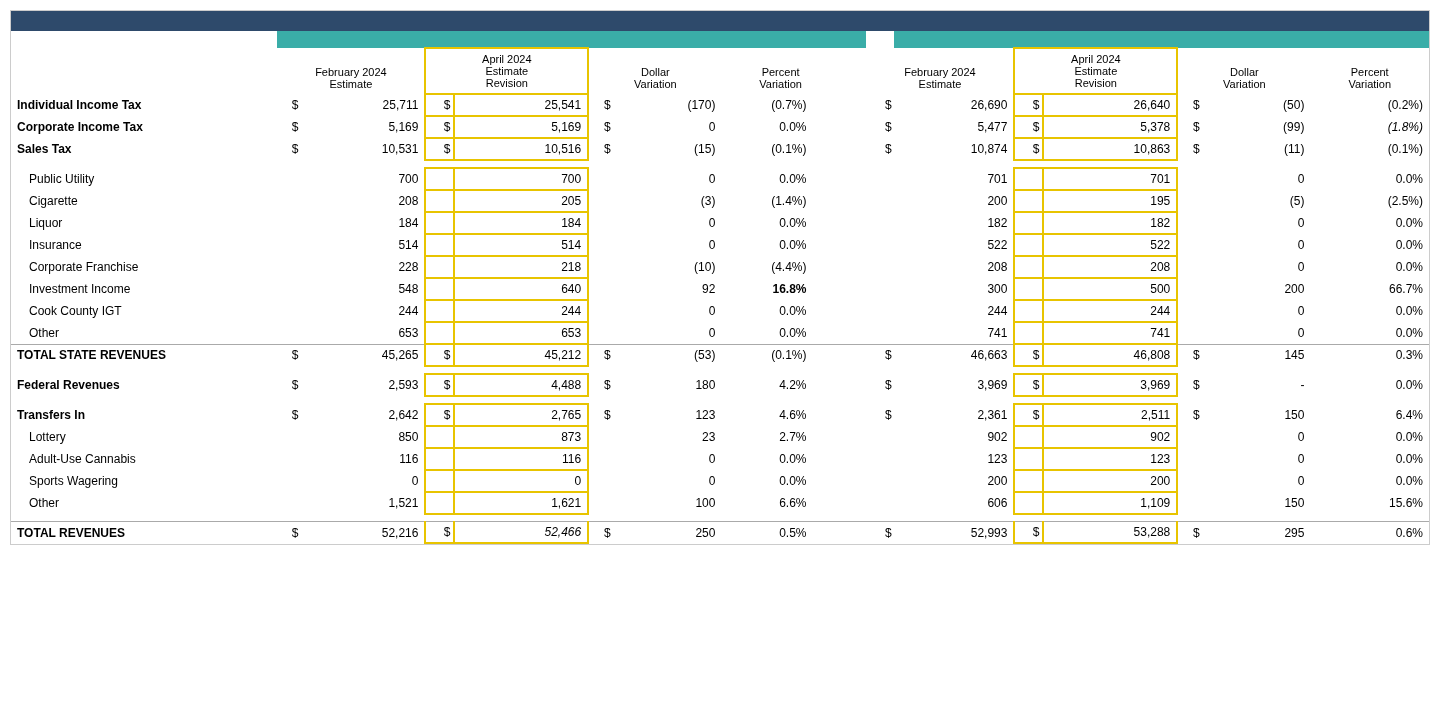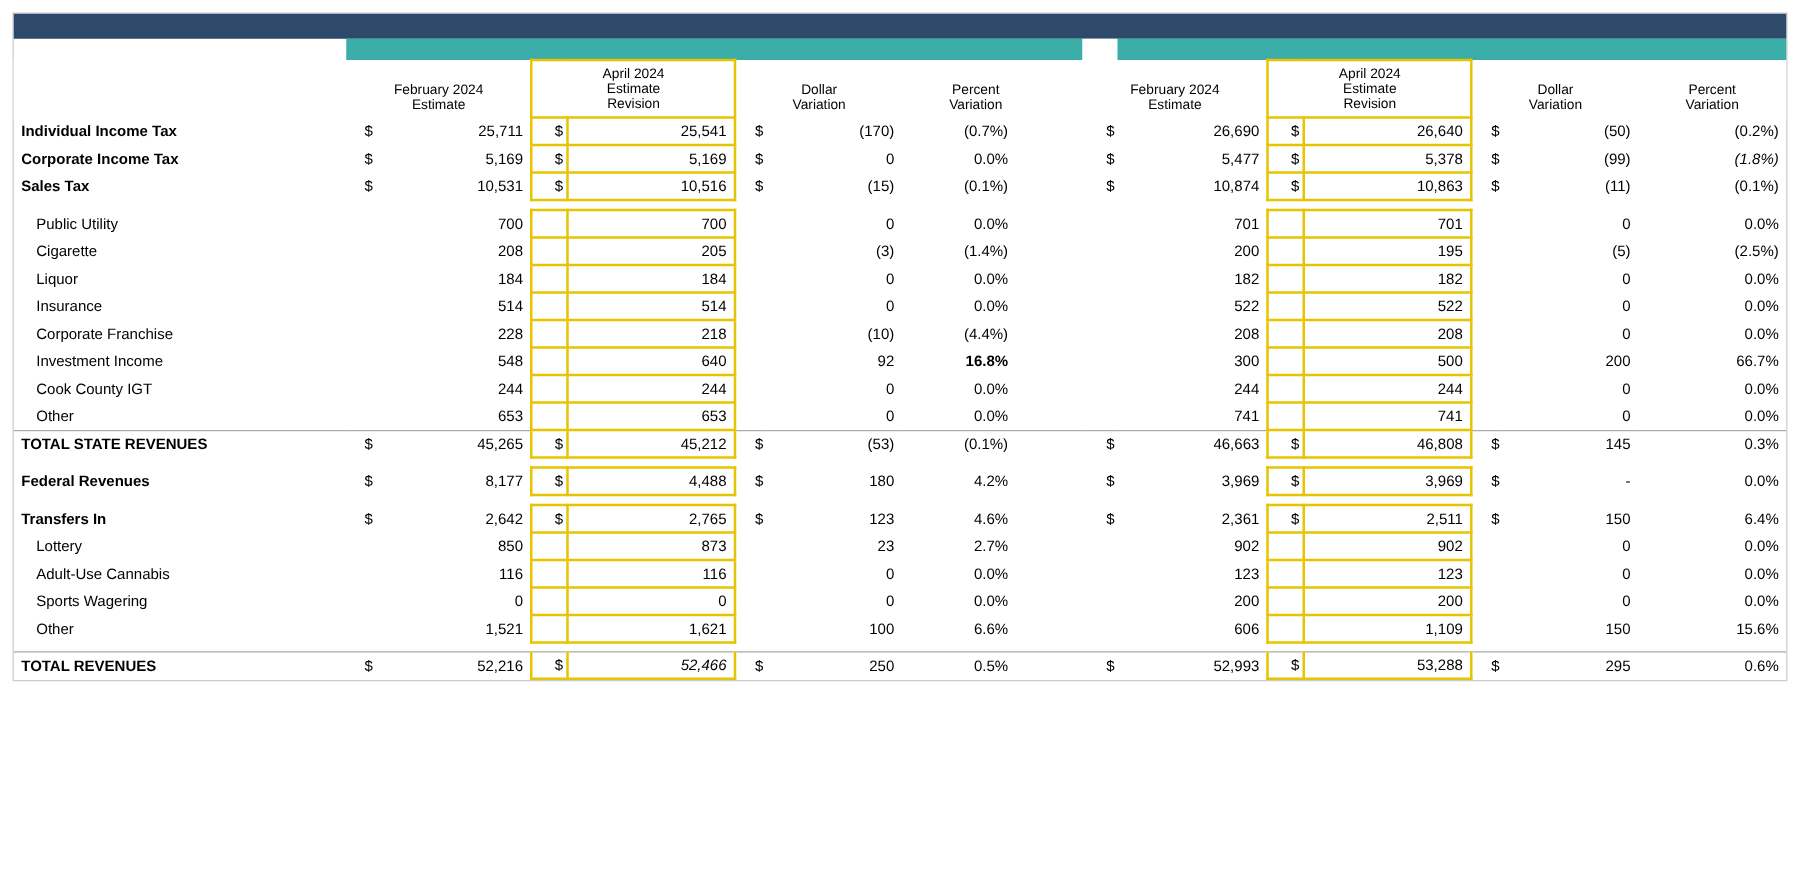--- a/index.html
+++ b/index.html
@@ -439,21 +439,21 @@
 
     <td class="num-col" style="width:60px;">0.3%</td>
   </tr>
         <tr class="spacer-row">
           <td colspan="19"></td>
         </tr>
         <tr>
     <td class="label-col" style="font-weight:bold;">Federal Revenues</td>
 
     <td class="dollar-sign num-col">$</td>
-    <td class="num-col" style="width:80px;">8,177</td>
+    <td class="num-col" style="width:80px;">2,593</td>
 
     <td class="dollar-sign num-col yellow-box-col">$</td>
     <td class="num-col yellow-box-col" style="width:80px;">4,488</td>
 
     <td class="dollar-sign num-col">$</td>
     <td class="num-col" style="width:70px;">180</td>
 
     <td class="num-col" style="width:60px;">4.2%</td>
     <td class="separator-col"></td>
 

